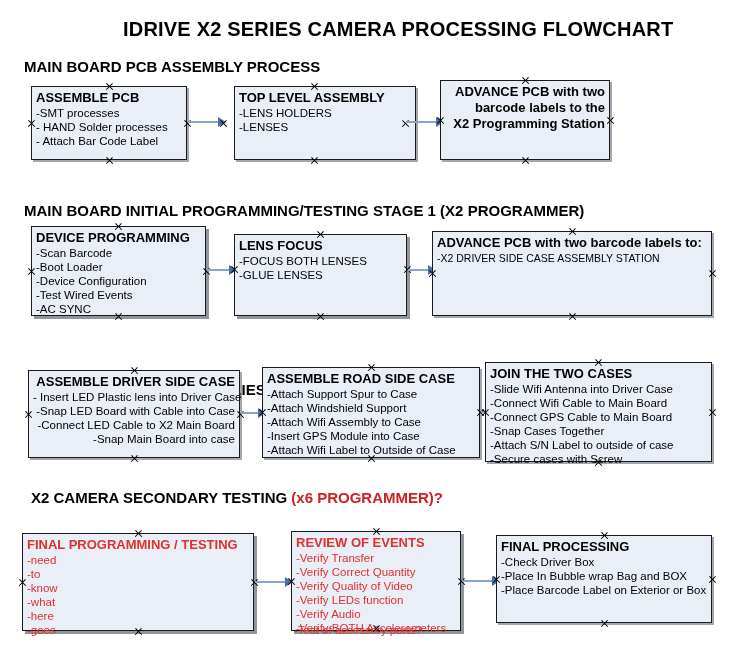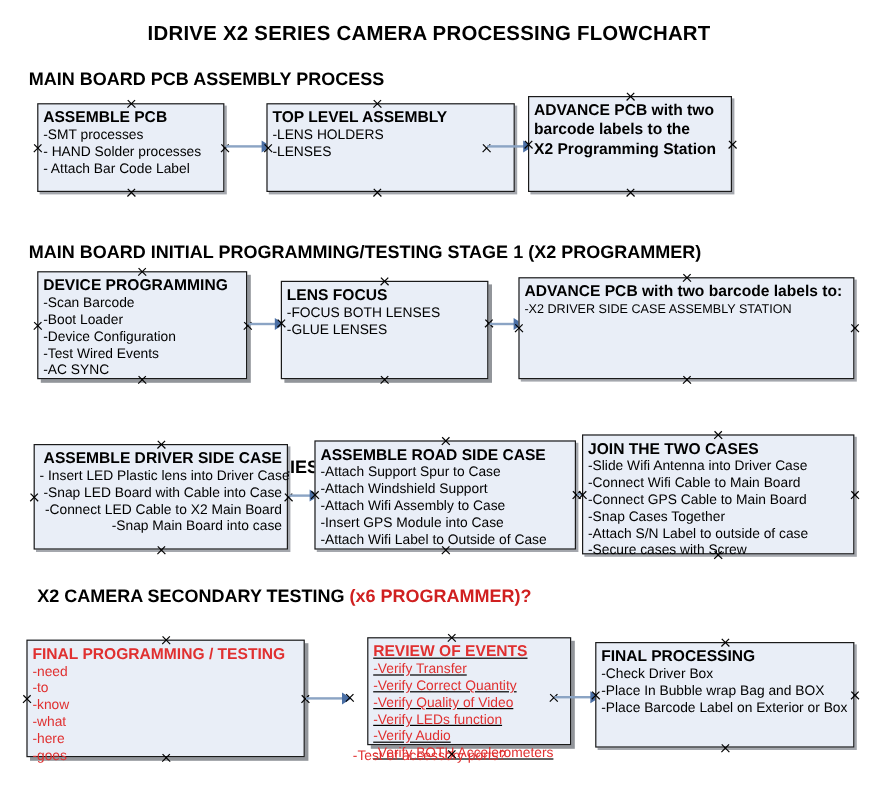--- a/index.html
+++ b/index.html
@@ -122,52 +122,52 @@
     background: #000000;
   }
   .handle::before { transform: rotate(45deg); }
   .handle::after  { transform: rotate(-45deg); }
 </style>
 </head>
 <body>
 
 <div id="canvas">
 
-  <div class="doc-title" style="left:123px; top:18px; font-size:17px;">IDRIVE X2  SERIES CAMERA PROCESSING FLOWCHART</div>
+  <div class="doc-title" style="left:123px; top:18px; font-size:20px;">IDRIVE X2  SERIES CAMERA PROCESSING FLOWCHART</div>
 
   <div class="section-title" style="left:24px; top:58px;">MAIN BOARD PCB ASSEMBLY PROCESS</div>
 
   <div class="node" style="left:31px; top:86px; width:156px; height:74px;">
     <div class="node-title">ASSEMBLE PCB</div>
     <div class="node-line">-SMT processes</div>
     <div class="node-line">- HAND Solder processes</div>
     <div class="node-line">- Attach Bar Code Label</div>
   </div>
   <div class="handle" style="left:109px; top:86px;"></div>
   <div class="handle" style="left:109px; top:160px;"></div>
   <div class="handle" style="left:31px;  top:123px;"></div>
   <div class="handle" style="left:187px; top:123px;"></div>
 
   <div class="conn" style="left:188px; top:121px; width:32px;"></div>
   <div class="conn-head" style="left:218px; top:117px;"></div>
 
-  <div class="node" style="left:222px; top:86px; width:207px; height:74px;">
+  <div class="node" style="left:234px; top:86px; width:182px; height:74px;">
     <div class="node-title">TOP LEVEL ASSEMBLY</div>
     <div class="node-line">-LENS HOLDERS</div>
     <div class="node-line">-LENSES</div>
   </div>
   <div class="handle" style="left:314px; top:86px;"></div>
   <div class="handle" style="left:314px; top:160px;"></div>
   <div class="handle" style="left:223px; top:123px;"></div>
   <div class="handle" style="left:405px; top:123px;"></div>
 
   <div class="conn" style="left:406px; top:121px; width:32px;"></div>
   <div class="conn-head" style="left:436px; top:117px;"></div>
 
-  <div class="node" style="left:440px; top:80px; width:170px; height:80px;">
+  <div class="node" style="left:440px; top:80px; width:170px; height:80px;text-align:right;">
     <div class="node-line bold">ADVANCE PCB with two</div>
     <div class="node-line bold">barcode labels to the</div>
     <div class="node-line bold"> X2 Programming Station</div>
   </div>
   <div class="handle" style="left:525px; top:80px;"></div>
   <div class="handle" style="left:525px; top:160px;"></div>
   <div class="handle" style="left:440px; top:120px;"></div>
   <div class="handle" style="left:610px; top:120px;"></div>
 
   <div class="section-title" style="left:24px; top:202px;">MAIN BOARD INITIAL PROGRAMMING/TESTING STAGE 1 (X2 PROGRAMMER)</div>
@@ -271,21 +271,21 @@
     <div class="node-line">-goes</div>
   </div>
   <div class="handle" style="left:138px; top:533px;"></div>
   <div class="handle" style="left:138px; top:631px;"></div>
   <div class="handle" style="left:22px;  top:582px;"></div>
   <div class="handle" style="left:254px; top:582px;"></div>
 
   <div class="conn" style="left:255px; top:581px; width:32px;"></div>
   <div class="conn-head" style="left:285px; top:577px;"></div>
 
-  <div class="node shadow-heavy red" style="left:306px; top:531px; width:170px; height:90px;text-decoration:underline;">
+  <div class="node shadow-heavy red" style="left:291px; top:531px; width:170px; height:100px;">
     <div class="node-title">REVIEW OF EVENTS</div>
     <div class="node-line">-Verify Transfer</div>
     <div class="node-line">-Verify Correct Quantity</div>
     <div class="node-line">-Verify Quality of Video</div>
     <div class="node-line">-Verify LEDs function</div>
     <div class="node-line">-Verify Audio</div>
     <div class="node-line">-Verify BOTH Accelerometers</div>
   </div>
   <div class="overflow-line" style="left:294px; top:623px;">-Test of accessory ports?</div>
   <div class="handle" style="left:376px; top:531px;"></div>

